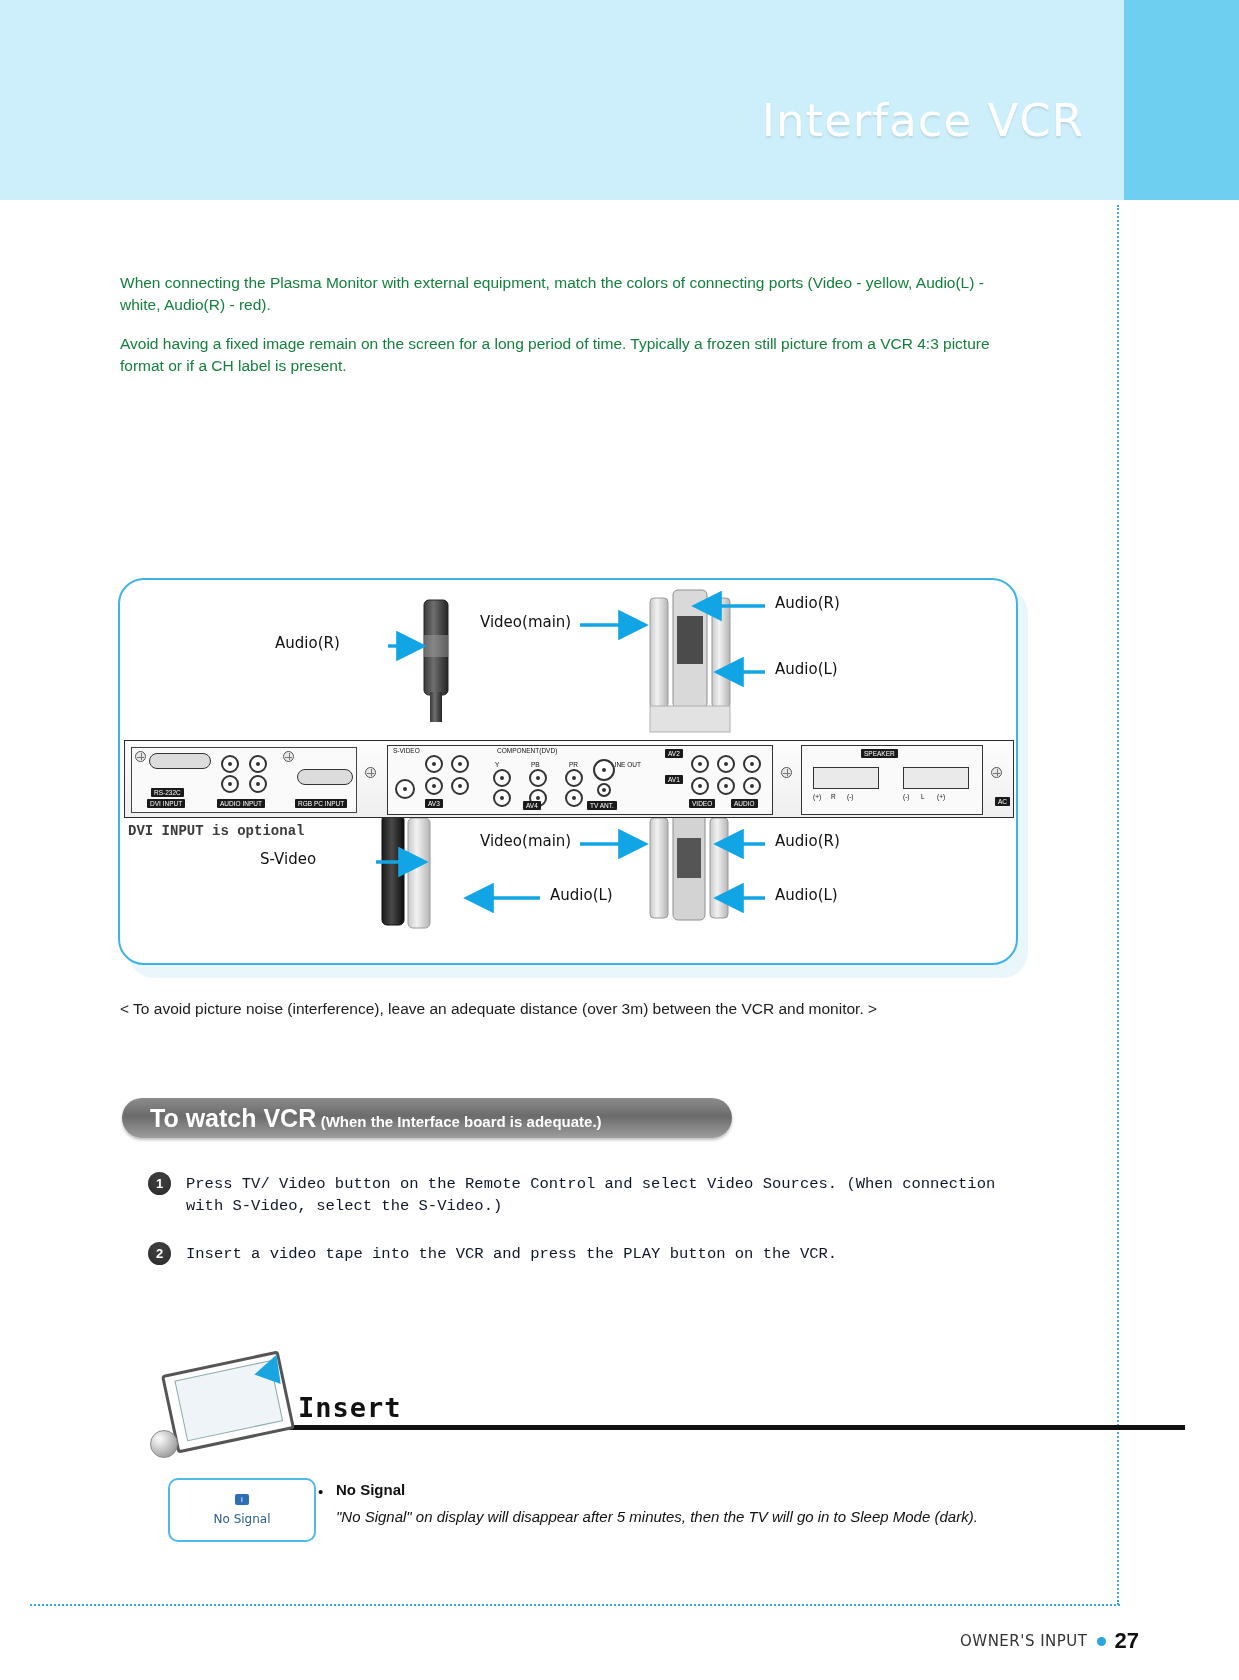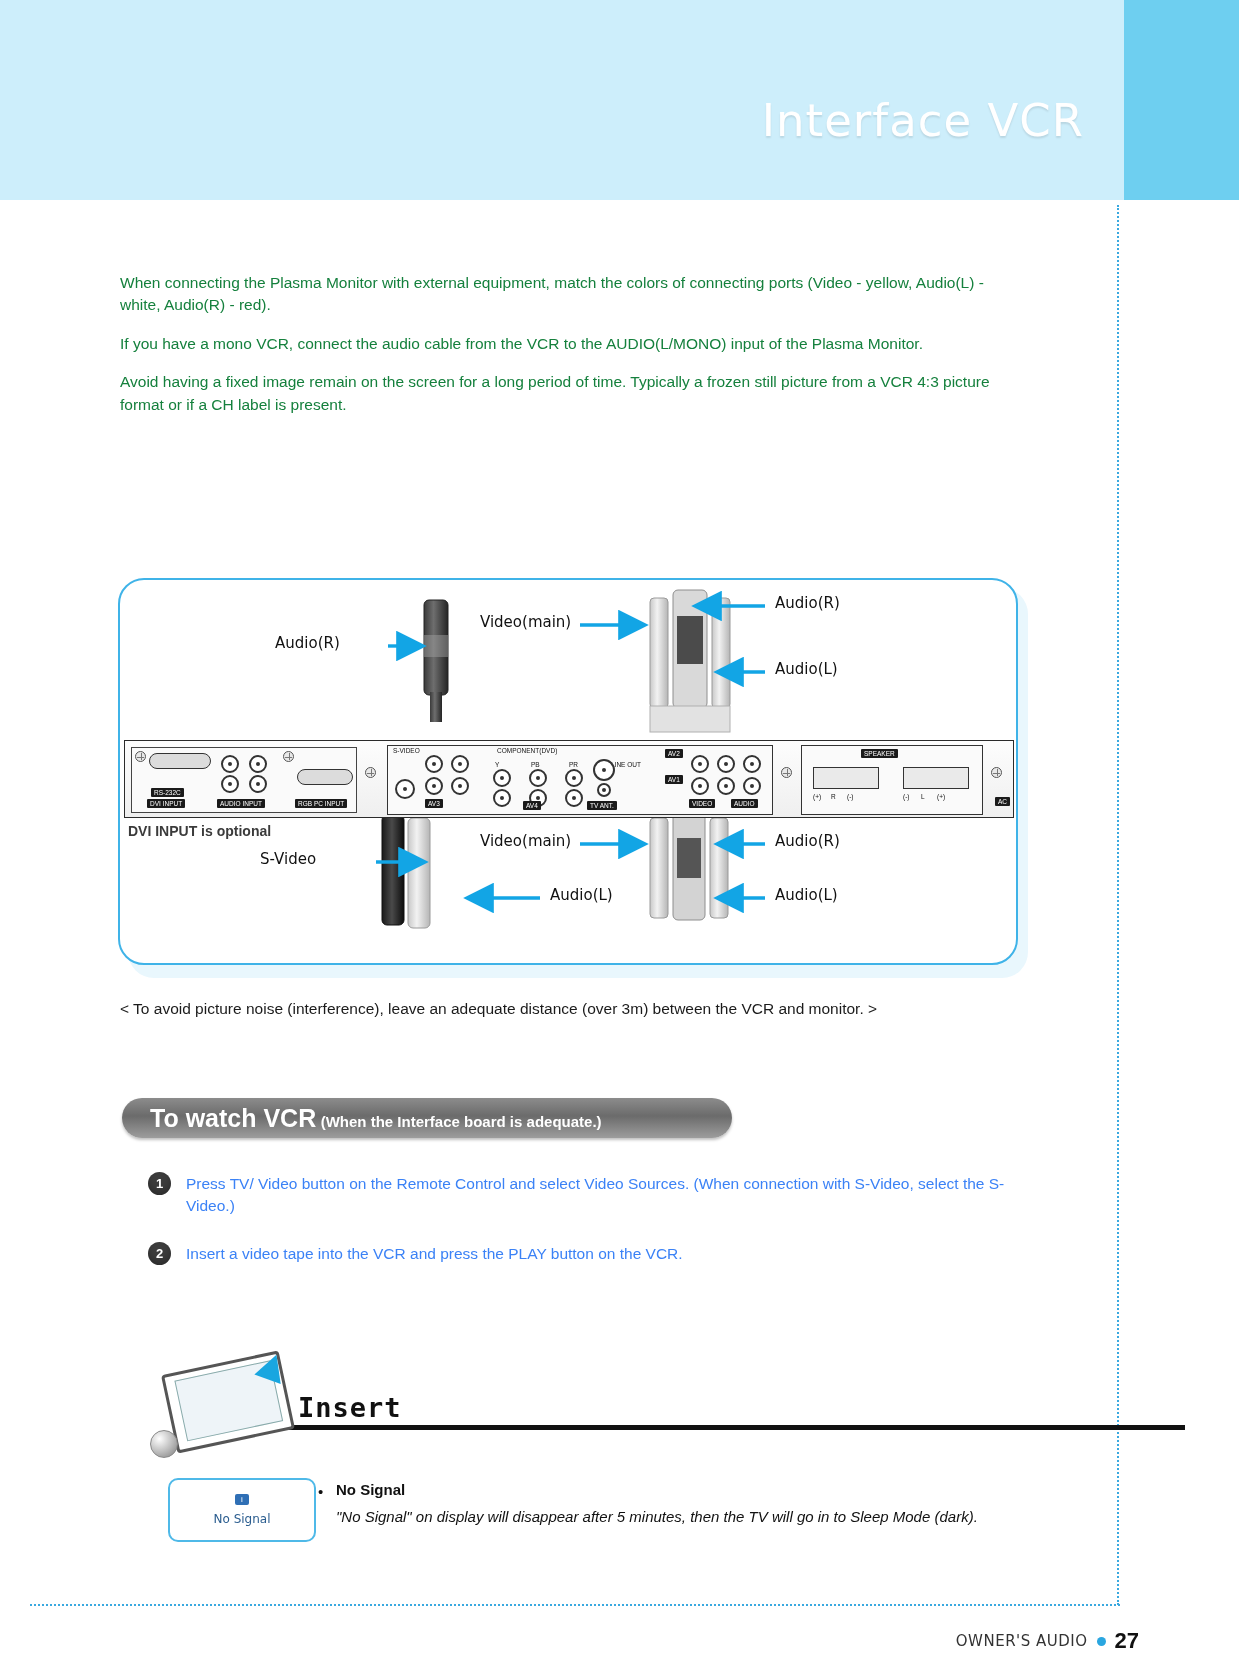--- a/index.html
+++ b/index.html
@@ -173,21 +173,21 @@
     background: #777;
   }
 
   .dvi-note {
     position: absolute;
     left: 8px;
     top: 243px;
     font-size: 14px;
     color: #3b3b3b;
     font-weight: bold;
-    font-family: Liberation Sans, sans-serif;
+    font-family: Liberation Mono, monospace;
   }
 
   .dlabel {
     position: absolute;
     font-size: 15px;
     color: #111;
     font-family: "DejaVu Sans", sans-serif;
     white-space: nowrap;
   }
 
@@ -249,21 +249,22 @@
     line-height: 23px;
     box-shadow: inset 0 -4px 6px rgba(0,0,0,0.25);
   }
   .step-text {
     position: absolute;
     left: 38px;
     top: 1px;
     width: 820px;
     font-size: 15.5px;
     line-height: 1.45;
-    color: #3b82f6;
+    color: #0f172a;
+    font-family: Liberation Mono, monospace;
   }
 
   
   .warn-wrap {
     position: absolute;
     left: 150px;
     top: 1352px;
     width: 880px;
     height: 120px;
   }
@@ -417,21 +418,20 @@
   <div class="header-band"></div>
   <div class="header-band-right"></div>
   <div class="header-title">Interface VCR</div>
 </div>
 
 <div class="right-dotted"></div>
 <div class="bottom-dotted"></div>
 
 <div class="intro">
   <p>When connecting the Plasma Monitor with external equipment, match the colors of connecting ports (Video - yellow, Audio(L) - white, Audio(R) - red).</p>
-  <p>If you have a mono VCR, connect the audio cable from the VCR to the AUDIO(L/MONO) input of the Plasma Monitor.</p>
   <p>Avoid having a fixed image remain on the screen for a long period of time. Typically a frozen still picture from a VCR 4:3 picture format or if a CH label is present.</p>
 </div>
 
 <div class="diagram-wrap">
   <div class="diagram-shadow"></div>
   <div class="diagram-box">
 
     <svg width="900" height="387" style="position:absolute;left:0;top:0;">
       <defs>
         <marker id="ar" markerWidth="9" markerHeight="9" refX="7" refY="4.5" orient="auto">
@@ -609,16 +609,16 @@
 
 <div class="nosig-box">
   <div class="nosig-dot">i</div>
   <div class="nosig-label">No Signal</div>
 </div>
 <div class="nosig-bullet">•</div>
 <div class="nosig-title">No Signal</div>
 <div class="nosig-desc">"No Signal" on display will disappear after 5 minutes, then the TV will go in to Sleep Mode (dark).</div>
 
 <div class="footer">
-  <div class="footer-text">OWNER'S AUDIO</div>
+  <div class="footer-text">OWNER'S INPUT</div>
   <div class="footer-dot"></div>
   <div class="footer-page">27</div>
 </div>
 
 </body></html>

